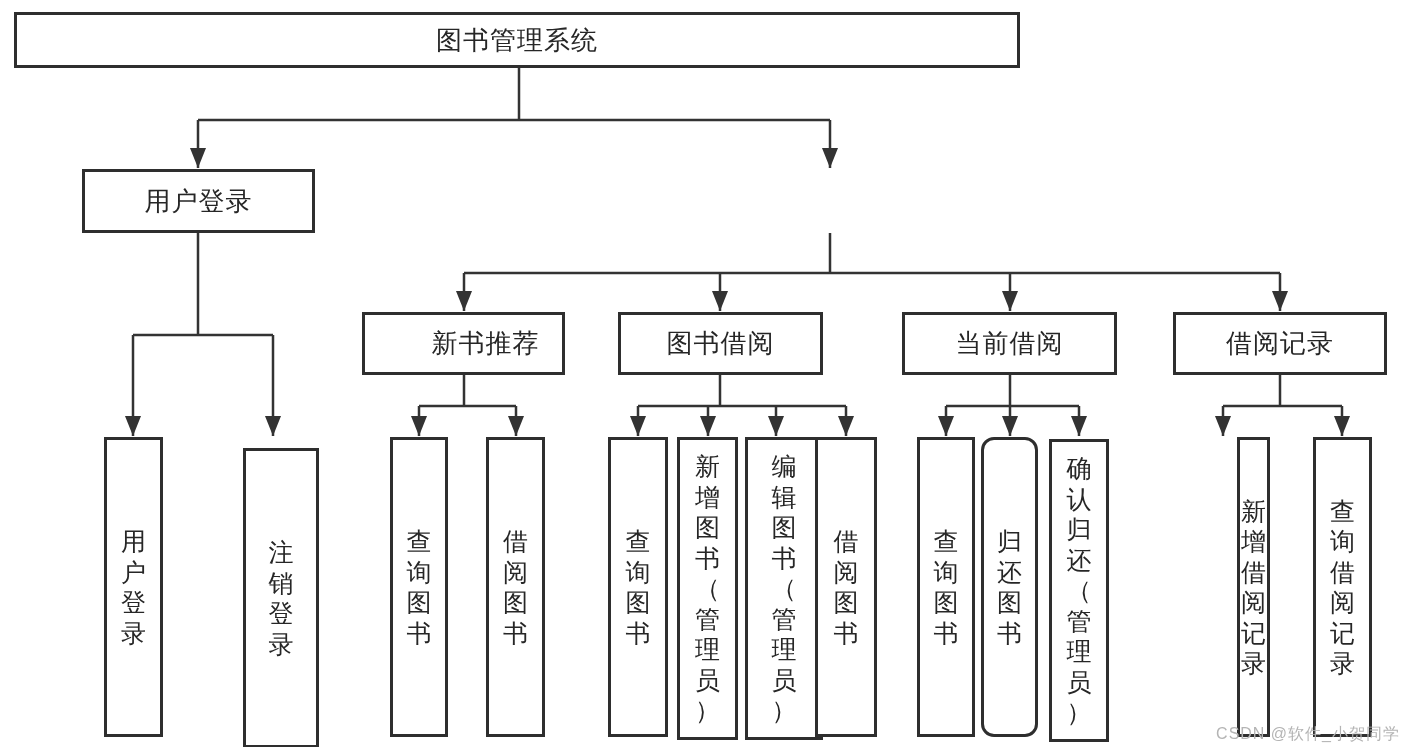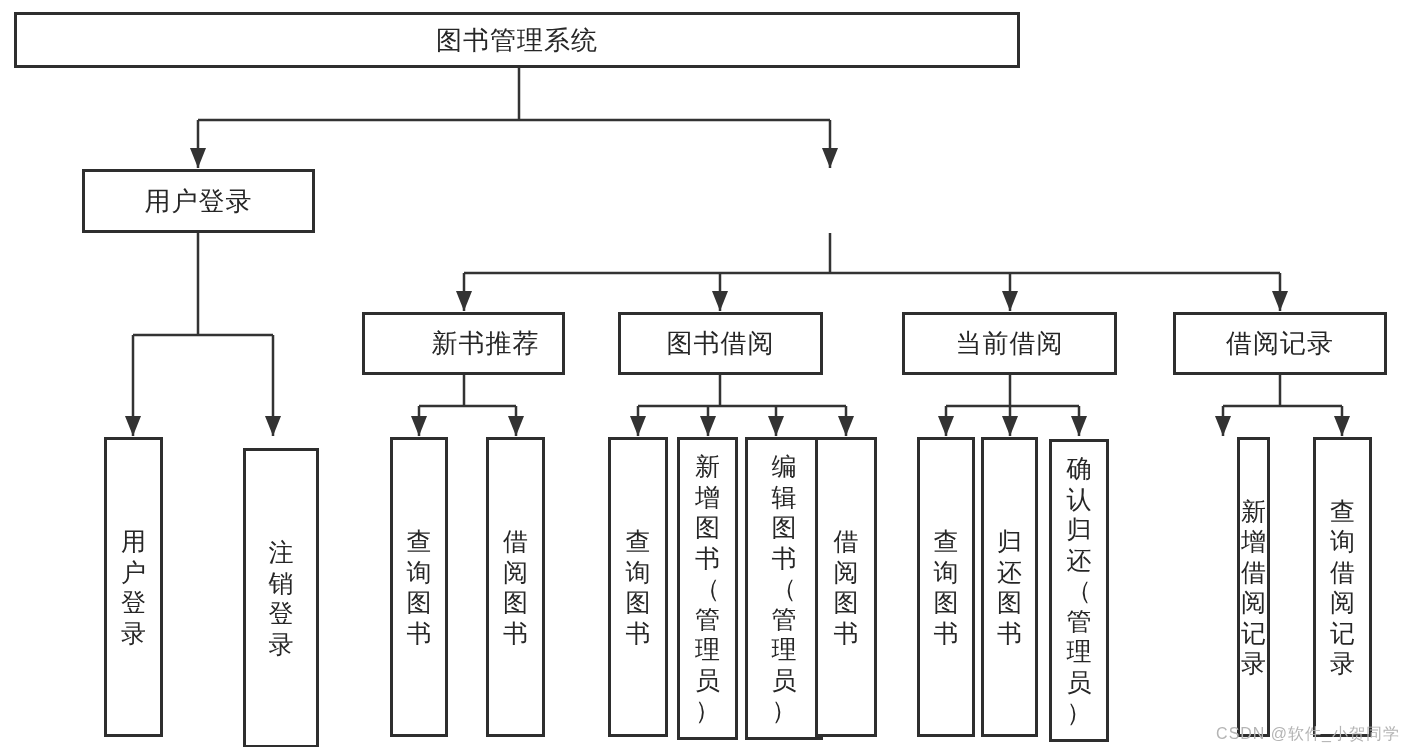--- a/index.html
+++ b/index.html
@@ -114,21 +114,21 @@
   <div class="node vnode" style="left:745px;top:437px;width:78px;height:303px;">
     <div class="vlabel">编辑图书（管理员）</div>
   </div>
   <div class="node vnode" style="left:815px;top:437px;width:62px;height:300px;">
     <div class="vlabel">借阅图书</div>
   </div>
 
   <div class="node vnode" style="left:917px;top:437px;width:58px;height:300px;">
     <div class="vlabel">查询图书</div>
   </div>
-  <div class="node vnode" style="left:981px;top:437px;width:57px;height:300px;">
+  <div class="node vnode" style="left:981px;top:437px;width:57px;height:300px;border-radius:13px;">
     <div class="vlabel">归还图书</div>
   </div>
   <div class="node vnode" style="left:1049px;top:439px;width:60px;height:303px;">
     <div class="vlabel">确认归还（管理员）</div>
   </div>
 
   <div class="node vnode" style="left:1197px;top:437px;width:33px;height:300px;margin-left:40px;">
     <div class="vlabel">新增借阅记录</div>
   </div>
   <div class="node vnode" style="left:1313px;top:437px;width:59px;height:300px;">

